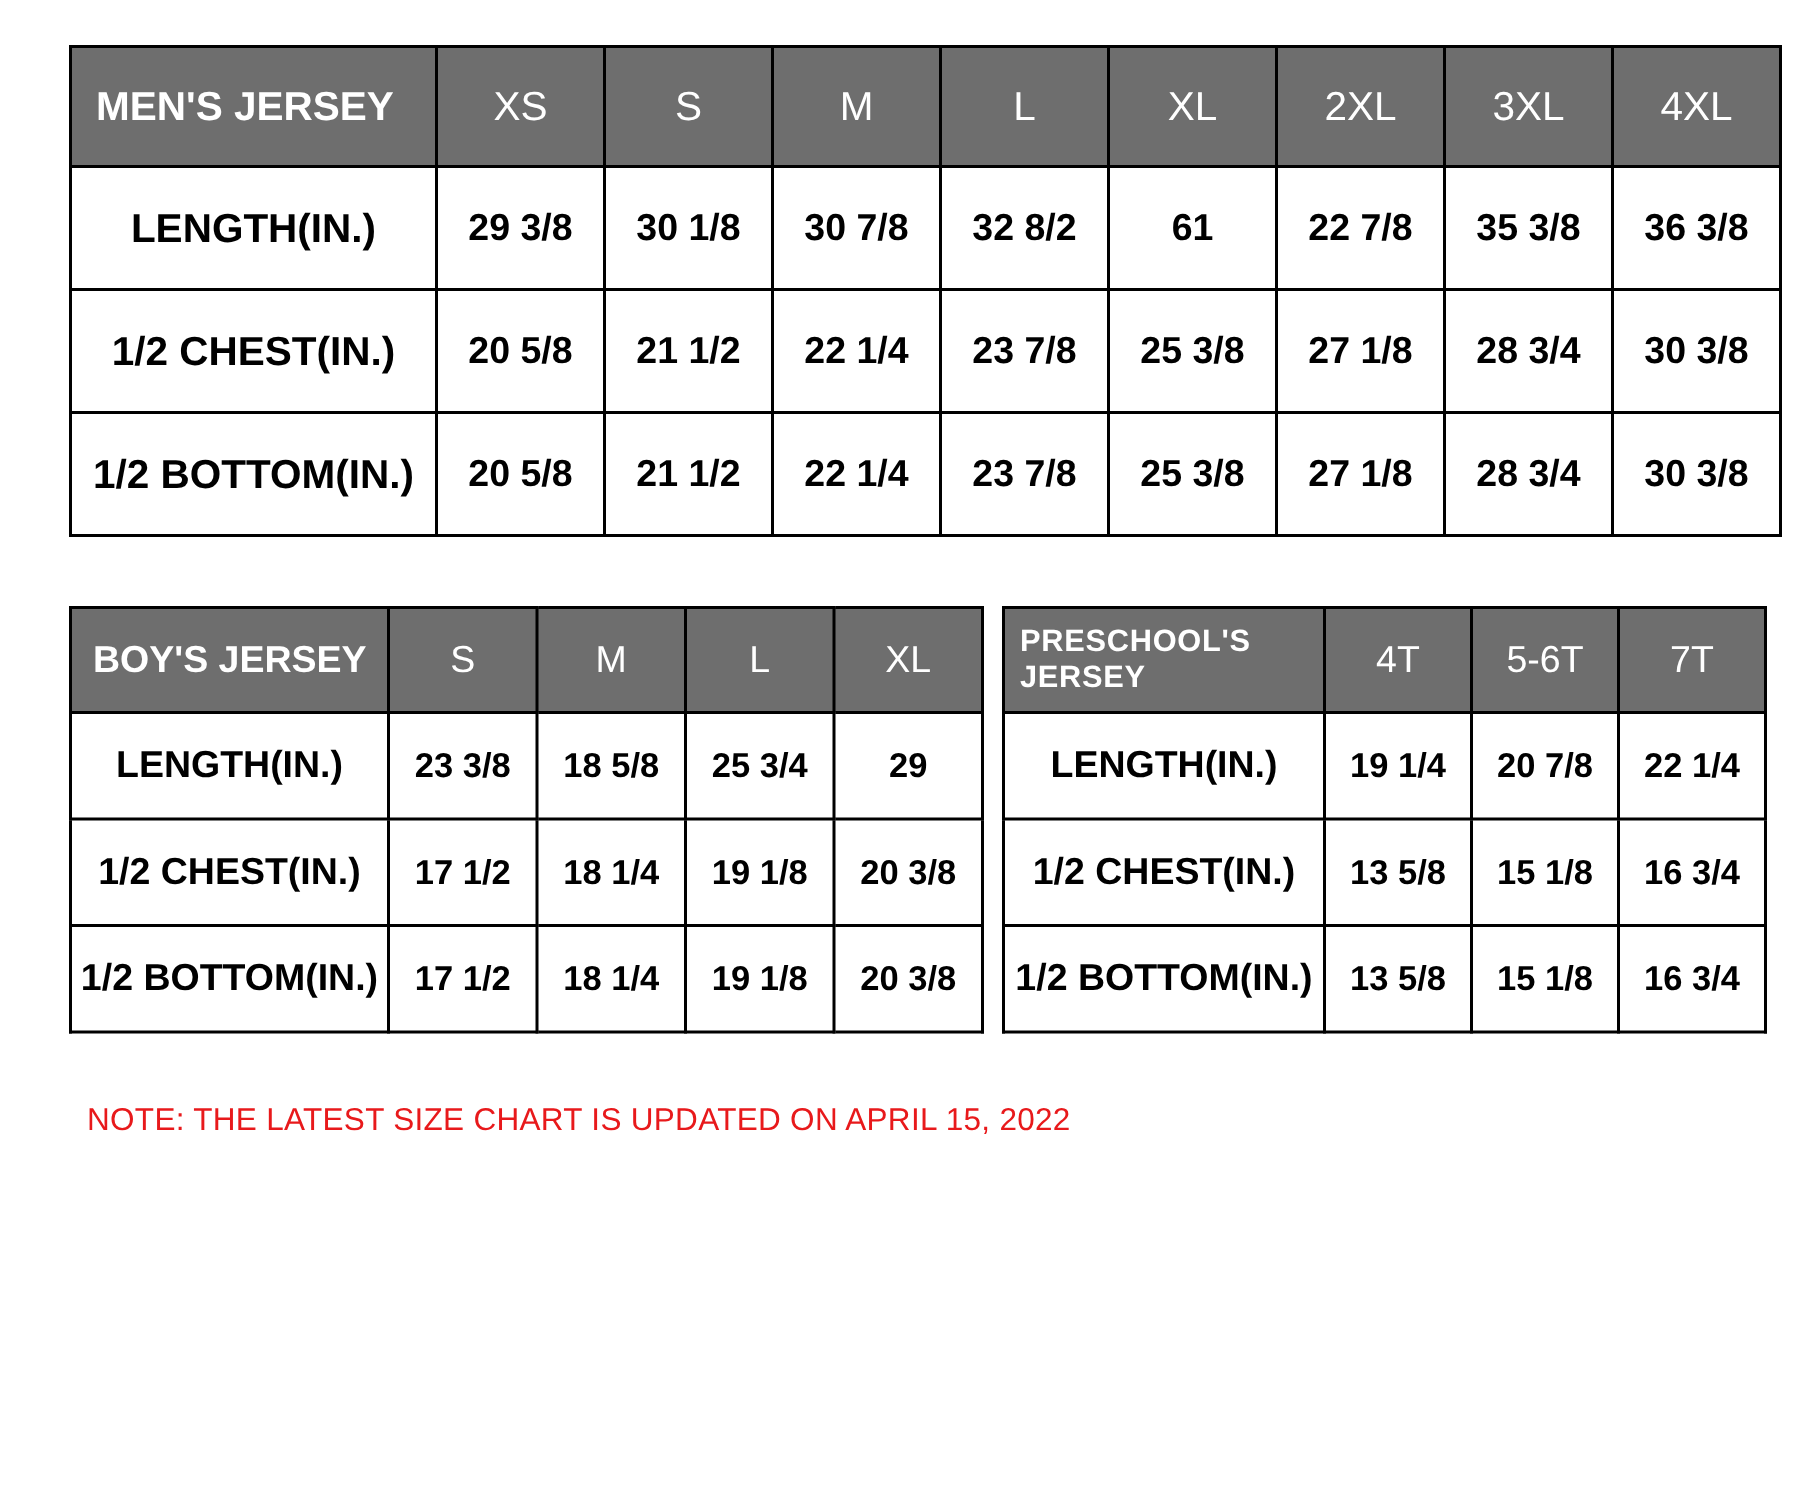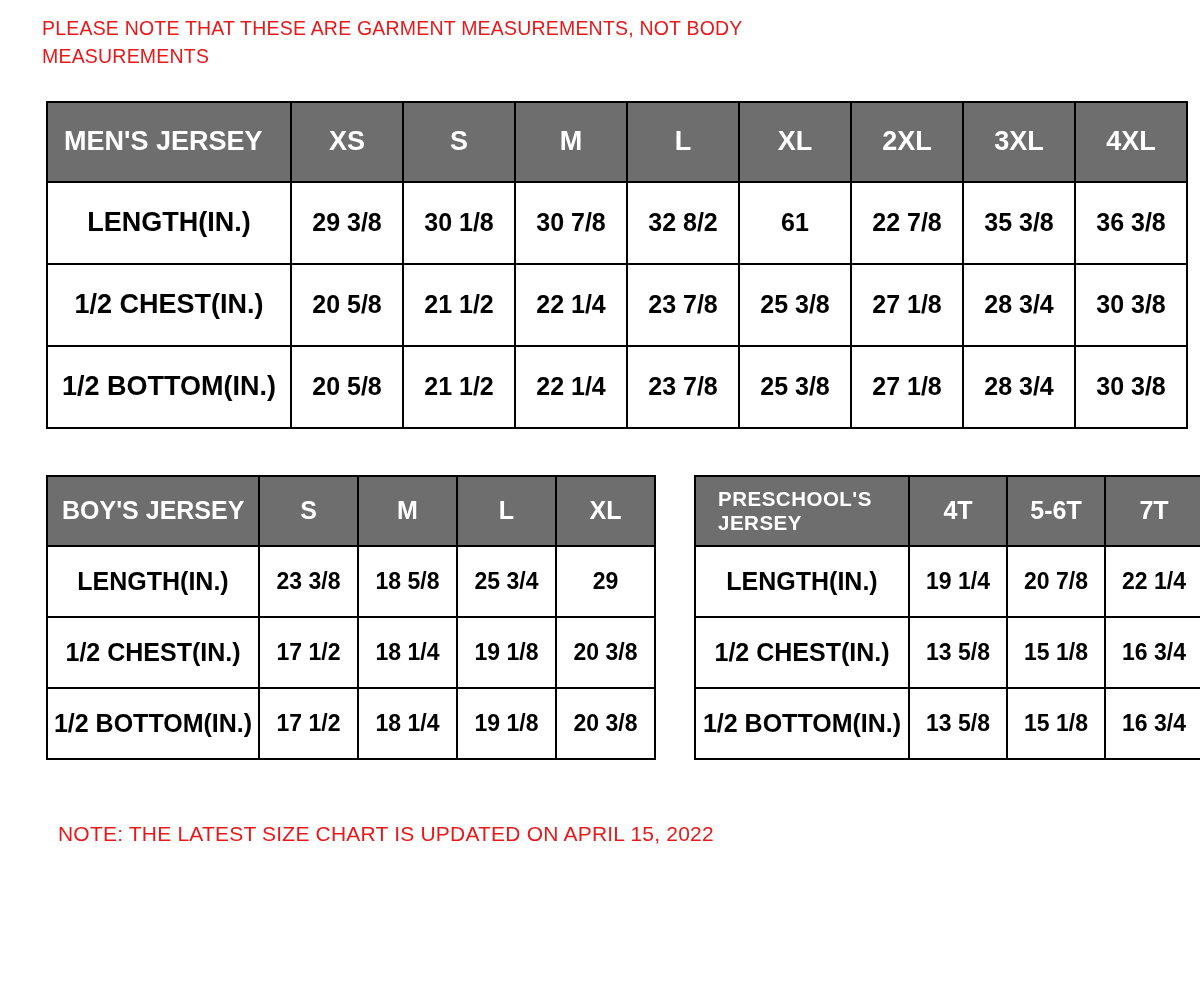--- a/index.html
+++ b/index.html
@@ -48,21 +48,21 @@
     border: 2px solid #000000;
     text-align: center;
     vertical-align: middle;
     font-weight: bold;
     color: #000;
     background: #ffffff;
   }
   table.sizechart thead th {
     background: #6e6e6e;
     color: #ffffff;
-    font-weight: bold;
+    font-weight: normal;
   }
 
   
   #mens-table {
     margin: 30px 0 0 22px;
     width: 1136px;
     border-radius: 11px;
   }
   #mens-table thead th {
     height: 76px;
@@ -80,21 +80,21 @@
   }
   #mens-table tbody td.rowhead {
     font-size: 27px;
     text-align: center;
   }
 
   
   .bottom-row {
     display: flex;
     margin: 46px 0 0 22px;
-    gap: 38px;
+    gap: 12px;
     align-items: flex-end;
   }
   #boys-table {
     width: 608px;
   }
   #boys-table thead th {
     height: 66px;
     font-size: 25px;
   }
   #boys-table thead th.rowhead {
@@ -115,51 +115,50 @@
   #preschool-table {
     width: 508px;
   }
   #preschool-table thead th {
     height: 66px;
     font-size: 25px;
   }
   #preschool-table thead th.rowhead {
     font-weight: bold;
     text-align: left;
-    padding-left: 22px;
+    padding-left: 10px;
     font-size: 20.5px;
     letter-spacing: 0.5px;
   }
   #preschool-table tbody td {
     height: 67px;
     font-size: 23px;
   }
   #preschool-table tbody td.rowhead {
     font-size: 25px;
     text-align: center;
   }
 
   .note-bottom {
     color: #e8191b;
     font-size: 21px;
     letter-spacing: 0.2px;
-    margin: 56px 0 0 34px;
+    margin: 40px 0 0 34px;
     line-height: 1.75;
   }
   .note-bottom div {
     white-space: nowrap;
   }
 </style>
 </head>
 <body>
 
 <div class="page">
 
 
-  <div class="note-top">PLEASE NOTE THAT THESE ARE GARMENT MEASUREMENTS, NOT BODY MEASUREMENTS</div>
 
   <table class="sizechart" id="mens-table">
     <colgroup>
       <col style="width:244px">
       <col style="width:112px">
       <col style="width:112px">
       <col style="width:112px">
       <col style="width:112px">
       <col style="width:112px">
       <col style="width:112px">

